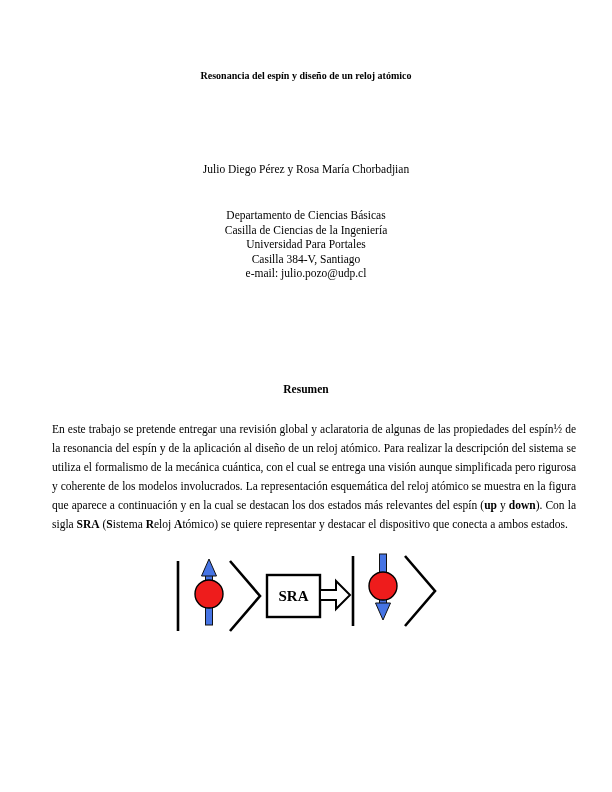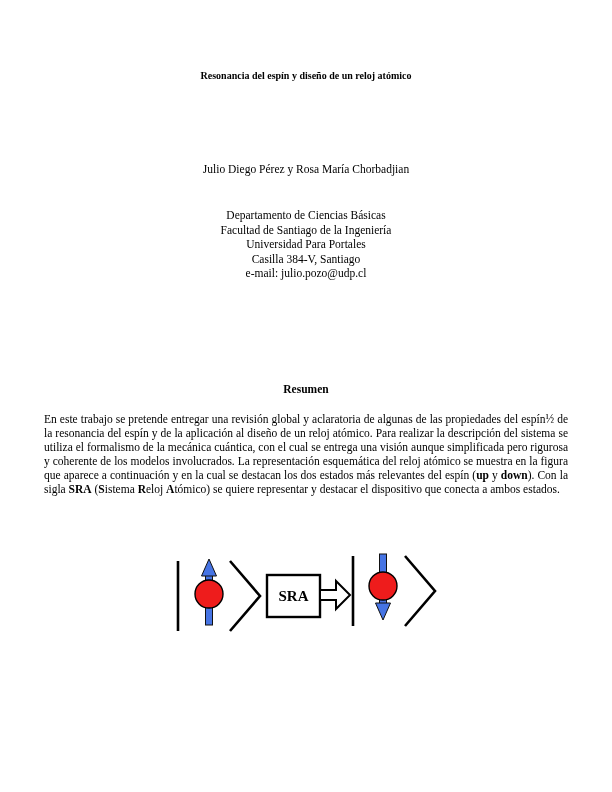--- a/index.html
+++ b/index.html
@@ -17,22 +17,22 @@
   .centered { left: 0; width: 612px; text-align: center; }
   .doc-title { top: 70px; font-weight: bold; font-size: 10px; }
   .authors-line { top: 163px; }
   .affiliation-block { top: 208px; line-height: 14.5px; }
   .resumen-heading { top: 383px; font-weight: bold; }
   .abstract-par {
     top: 412px;
     left: 44px;
     width: 524px;
     text-align: justify;
-    line-height: 14px;
-    margin: 0;
+    line-height: 19px;
+    margin: 8px;
   }
   .abstract-par b { font-weight: bold; }
   .figure-wrap { top: 547px; left: 166px; width: 280px; height: 95px; }
   .ink { stroke: #000000; fill: none; }
   .ink-fill-white { stroke: #000000; fill: #ffffff; }
   svg text {
     font-family: "Liberation Serif", "DejaVu Serif", serif;
     font-weight: bold;
     font-size: 15px;
   }
@@ -41,21 +41,21 @@
 <body>
 
 <div class="page">
 
   <div class="abs centered doc-title">Resonancia del espín  y diseño de un reloj atómico</div>
 
   <div class="abs centered authors-line">Julio Diego Pérez y Rosa María Chorbadjian</div>
 
   <div class="abs centered affiliation-block">
     <div>Departamento de Ciencias Básicas</div>
-    <div>Facultad de Santiago de la Ingeniería</div>
+    <div>Casilla de Ciencias de la Ingeniería</div>
     <div>Universidad Para Portales</div>
     <div>Casilla 384-V, Santiago</div>
     <div>e-mail: julio.pozo@udp.cl</div>
   </div>
 
   <div class="abs centered resumen-heading">Resumen</div>
 
   <p class="abs abstract-par"><span>En este trabajo se pretende entregar una revisión global y aclaratoria de algunas de las propiedades del espín½ de la resonancia del espín  y de la aplicación al diseño de un reloj atómico. Para realizar la descripción del sistema se utiliza  el formalismo de la mecánica cuántica, con el cual  se entrega una visión  aunque simplificada pero rigurosa y coherente de  los modelos involucrados.  La representación esquemática del reloj atómico se muestra en la figura que aparece a continuación y en la cual se destacan los dos estados más relevantes del espín (</span><b>up</b><span> y </span><b>down</b><span>). Con la sigla </span><b>SRA</b><span> (</span><b>S</b><span>istema  </span><b>R</b><span>eloj </span><b>A</b><span>tómico) se quiere representar y destacar el dispositivo que conecta a ambos estados.</span></p>
 
   <div class="abs figure-wrap">

